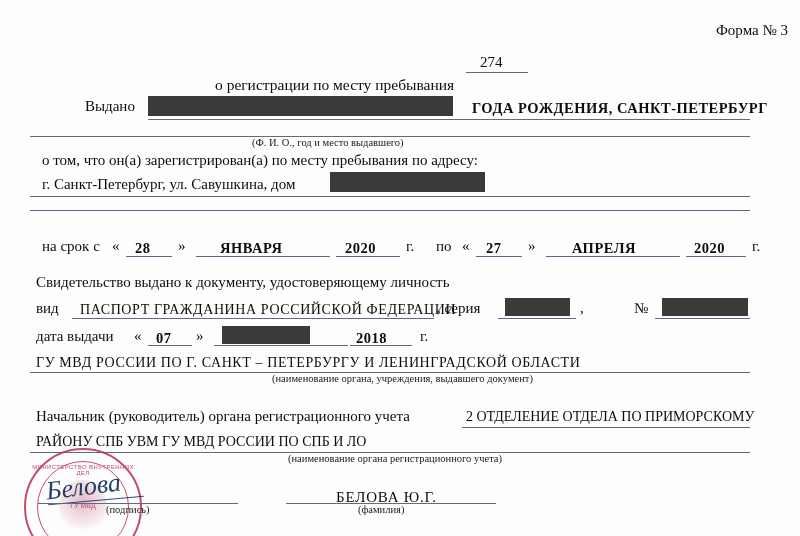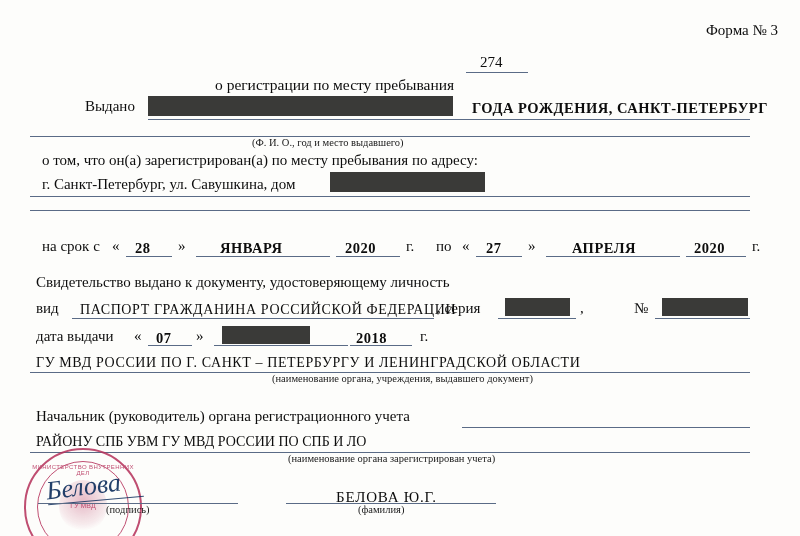--- a/index.html
+++ b/index.html
@@ -130,21 +130,21 @@
     width: 96px;
     transform: rotate(-5deg);
     opacity: 0.85;
   }
 </style>
 </head>
 <body>
 
 <div class="page">
 
-  <div class="txt hdr-form" style="right:22px; top:22px;font-family:Liberation Serif, serif;">Форма № 3</div>
+  <div class="txt hdr-form" style="right:12px; top:22px;font-family:Liberation Serif, serif;">Форма № 3</div>
 
   <div class="txt num-val" style="left:480px; top:54px;">274</div>
   <div class="line" style="left:466px; top:72px; width:62px;"></div>
   <div class="txt title-sub" style="left:215px; top:76px;">о регистрации по месту пребывания</div>
 
   <div class="txt body-txt" style="left:85px; top:98px;">Выдано</div>
   <div class="redact" style="left:148px; top:96px; width:305px; height:20px;"></div>
   <div class="txt bold-val" style="left:456px; top:100px;margin-left:16px;">ГОДА РОЖДЕНИЯ, САНКТ-ПЕТЕРБУРГ</div>
   <div class="line" style="left:148px; top:119px; width:602px;"></div>
 
@@ -202,24 +202,25 @@
   <div class="line" style="left:214px; top:345px; width:134px;"></div>
   <div class="txt bold-val" style="left:356px; top:330px;">2018</div>
   <div class="line" style="left:350px; top:345px; width:62px;"></div>
   <div class="txt body-txt" style="left:420px; top:328px;">г.</div>
 
   <div class="txt caps-sp" style="left:36px; top:355px;">ГУ  МВД  РОССИИ  ПО  Г. САНКТ – ПЕТЕРБУРГУ  И  ЛЕНИНГРАДСКОЙ ОБЛАСТИ</div>
   <div class="line" style="left:30px; top:372px; width:720px;"></div>
   <div class="txt small-note" style="left:272px; top:373px;">(наименование органа, учреждения, выдавшего документ)</div>
 
   <div class="txt body-txt" style="left:36px; top:408px;">Начальник (руководитель) органа регистрационного учета</div>
+  <div class="txt body-txt-sm" style="left:466px; top:409px;">2 ОТДЕЛЕНИЕ ОТДЕЛА  ПО ПРИМОРСКОМУ</div>
   <div class="line" style="left:462px; top:427px; width:288px;"></div>
   <div class="txt body-txt-sm" style="left:36px; top:434px;">РАЙОНУ СПБ УВМ  ГУ  МВД  РОССИИ  ПО СПБ  И  ЛО</div>
   <div class="line" style="left:30px; top:452px; width:720px;"></div>
-  <div class="txt small-note" style="left:288px; top:453px;">(наименование органа зарегистрирован учета)</div>
+  <div class="txt small-note" style="left:288px; top:453px;">(наименование органа регистрационного учета)</div>
 
   <div class="stamp" style="left:24px; top:448px;">
     <div class="stamp-inner"></div>
     <div class="stamp-core"></div>
     <div class="stamp-txt-top">МИНИСТЕРСТВО ВНУТРЕННИХ ДЕЛ</div>
     <div class="stamp-mid">ГУ МВД</div>
 
   </div>
 
   <div class="signature" style="left:46px; top:472px;">Белова</div>

